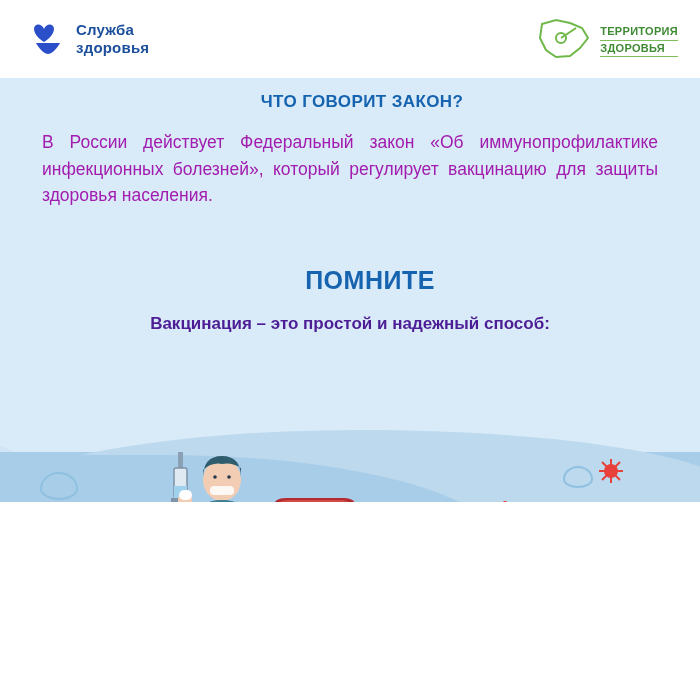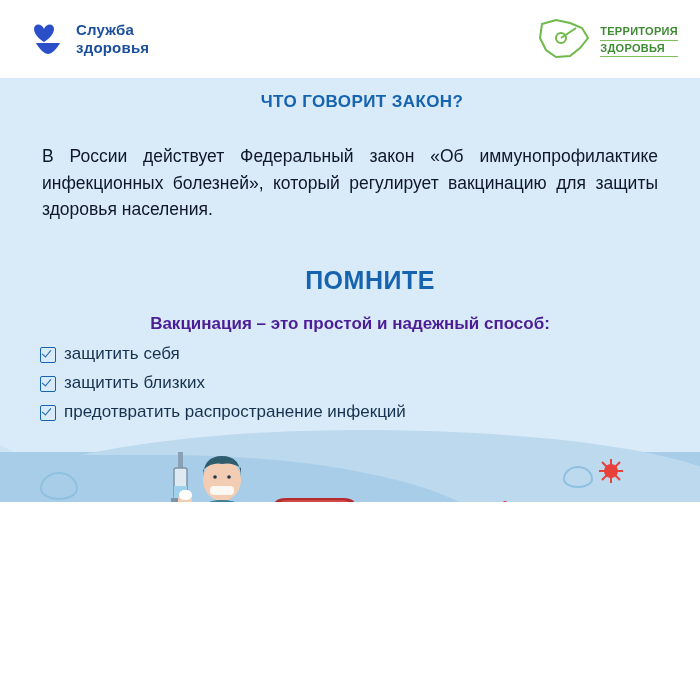--- a/index.html
+++ b/index.html
@@ -117,24 +117,24 @@
     left: 12px; top: 92px;
     width: 700px;
     text-align: center;
     font-size: 17px;
     font-weight: bold;
     color: #1663b0;
     letter-spacing: .4px;
   }
   .paragraph {
     position: absolute;
-    left: 42px; top: 143px;
+    left: 42px; top: 129px;
     width: 616px;
     font-size: 17.5px;
-    color: #0f172a;
+    color: #a21caf;
     line-height: 1.52;
     text-align: justify;
   }
   .subtitle {
     position: absolute;
     left: 0; top: 266px;
     width: 700px;
     text-align: center;
     font-size: 25px;
     font-weight: bold;
@@ -247,34 +247,20 @@
   </div>
 
   <div class="title">ЧТО ГОВОРИТ ЗАКОН?</div>
 
   <div class="paragraph">В России действует Федеральный закон «Об иммунопрофилактике инфекционных болезней», который регулирует вакцинацию для защиты здоровья населения.</div>
 
   <div class="subtitle">ПОМНИТЕ</div>
 
   <div class="lead">Вакцинация – это простой и надежный способ:</div>
 
-  <div class="checklist">
-    <div class="check-item">
-      <span class="check-box"></span>
-      <span>защитить себя</span>
-    </div>
-    <div class="check-item">
-      <span class="check-box"></span>
-      <span>защитить близких</span>
-    </div>
-    <div class="check-item">
-      <span class="check-box"></span>
-      <span>предотвратить распространение инфекций</span>
-    </div>
-  </div>
 
   <div class="blob-outline" style="left:40px; top:472px; width:34px; height:24px;"></div>
   <div class="blob-outline" style="left:563px; top:466px; width:26px; height:18px;"></div>
   <div class="sparkle" style="left:534px; top:560px;">✦</div>
   <div class="sparkle" style="left:626px; top:606px; font-size:13px;">✦</div>
   <div class="sparkle" style="left:476px; top:612px; font-size:11px; color:#8fc0e0;">✦</div>
 
   <div class="virus" style="left:598px; top:458px;">
     <svg width="26" height="26" viewBox="0 0 26 26">
       <g stroke="#e8403a" stroke-width="2">

